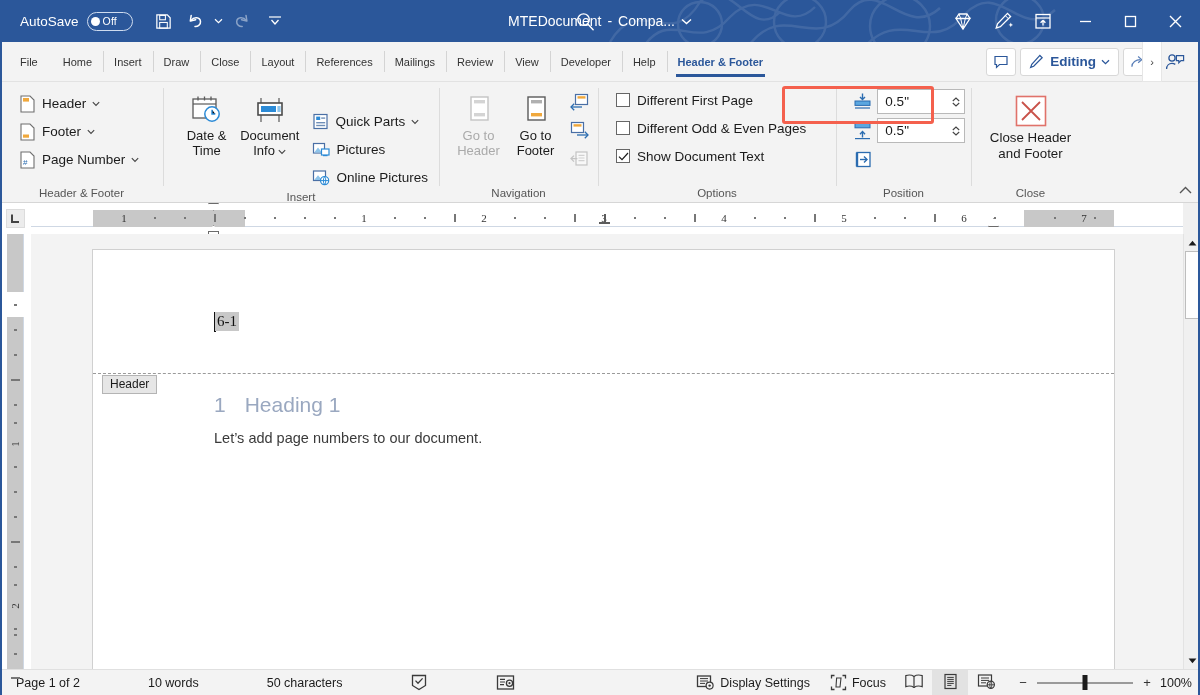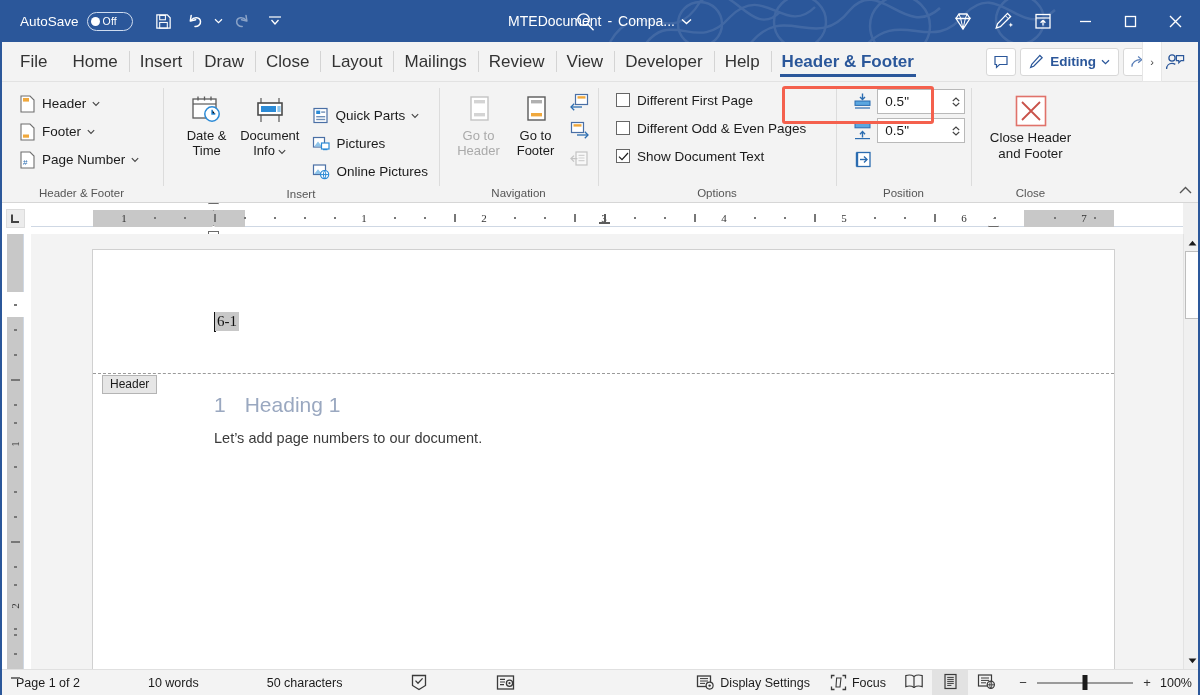--- a/index.html
+++ b/index.html
@@ -56,21 +56,21 @@
   .search-icon-slot { position: absolute; left: 565px; top: 0; height: 42px; width: 40px;
     display: flex; align-items: center; justify-content: center; z-index: 3; }
 
   
   .tabstrip {
     height: 40px; background: #f3f3f3; display: flex; align-items: stretch;
     flex: none; position: relative; border-bottom: 1px solid #e2e2e2;
   }
   .tabs { display: flex; align-items: stretch; }
   .tab {
-    display: flex; align-items: center; padding: 0 11px; font-size: 17px;
+    display: flex; align-items: center; padding: 0 11px; font-size: 11px;
     color: #333; position: relative; white-space: nowrap;
   }
   .tab.file { padding: 0 14px 0 20px; }
   .tab + .tab::before {
     content: ""; position: absolute; left: 0; top: 9px; bottom: 9px;
     width: 1px; background: #d4d4d4;
   }
   .tab.file + .tab::before { display: none; }
   .tab.active-ctx { color: #2b579a; font-weight: bold; }
   .tab.active-ctx .underline {
@@ -403,20 +403,23 @@
       <div class="tab">
           <span>Draw</span>
         </div>
       <div class="tab">
           <span>Close</span>
         </div>
       <div class="tab">
           <span>Layout</span>
         </div>
       <div class="tab">
+          <span>References</span>
+        </div>
+      <div class="tab">
           <span>Mailings</span>
         </div>
       <div class="tab">
           <span>Review</span>
         </div>
       <div class="tab">
           <span>View</span>
         </div>
       <div class="tab">
           <span>Developer</span>
@@ -530,21 +533,21 @@
             </svg>
           </span>
           <span class="cap">Document</span>
           <span class="cap">
             <span>Info</span>
             <svg width="8" height="6" viewBox="0 0 8 6">
                 <path d="M.8 1.2 4 4.4 7.2 1.2" fill="none" stroke="#444" stroke-width="1.1"></path>
               </svg>
           </span>
         </div>
-        <div class="vlist" style="margin-left:4px; margin-top:14px">
+        <div class="vlist" style="margin-left:4px; margin-top:20px">
           <div class="small-btn">
             <svg width="17" height="17" viewBox="0 0 17 17">
                 <rect x="2" y="1.5" width="13" height="14" fill="#fff" stroke="#4a6fa5" stroke-width="1.2"></rect>
                 <rect x="4.2" y="3.6" width="4" height="3.4" fill="#2b8ad6"></rect>
                 <rect x="9.2" y="4.4" width="4" height="1.4" fill="#6f8fb8"></rect>
                 <rect x="4.2" y="9" width="9" height="1.4" fill="#6f8fb8"></rect>
                 <rect x="4.2" y="11.8" width="9" height="1.4" fill="#6f8fb8"></rect>
               </svg>
             <span>Quick Parts</span>
             <svg class="caret" width="8" height="6" viewBox="0 0 8 6">

